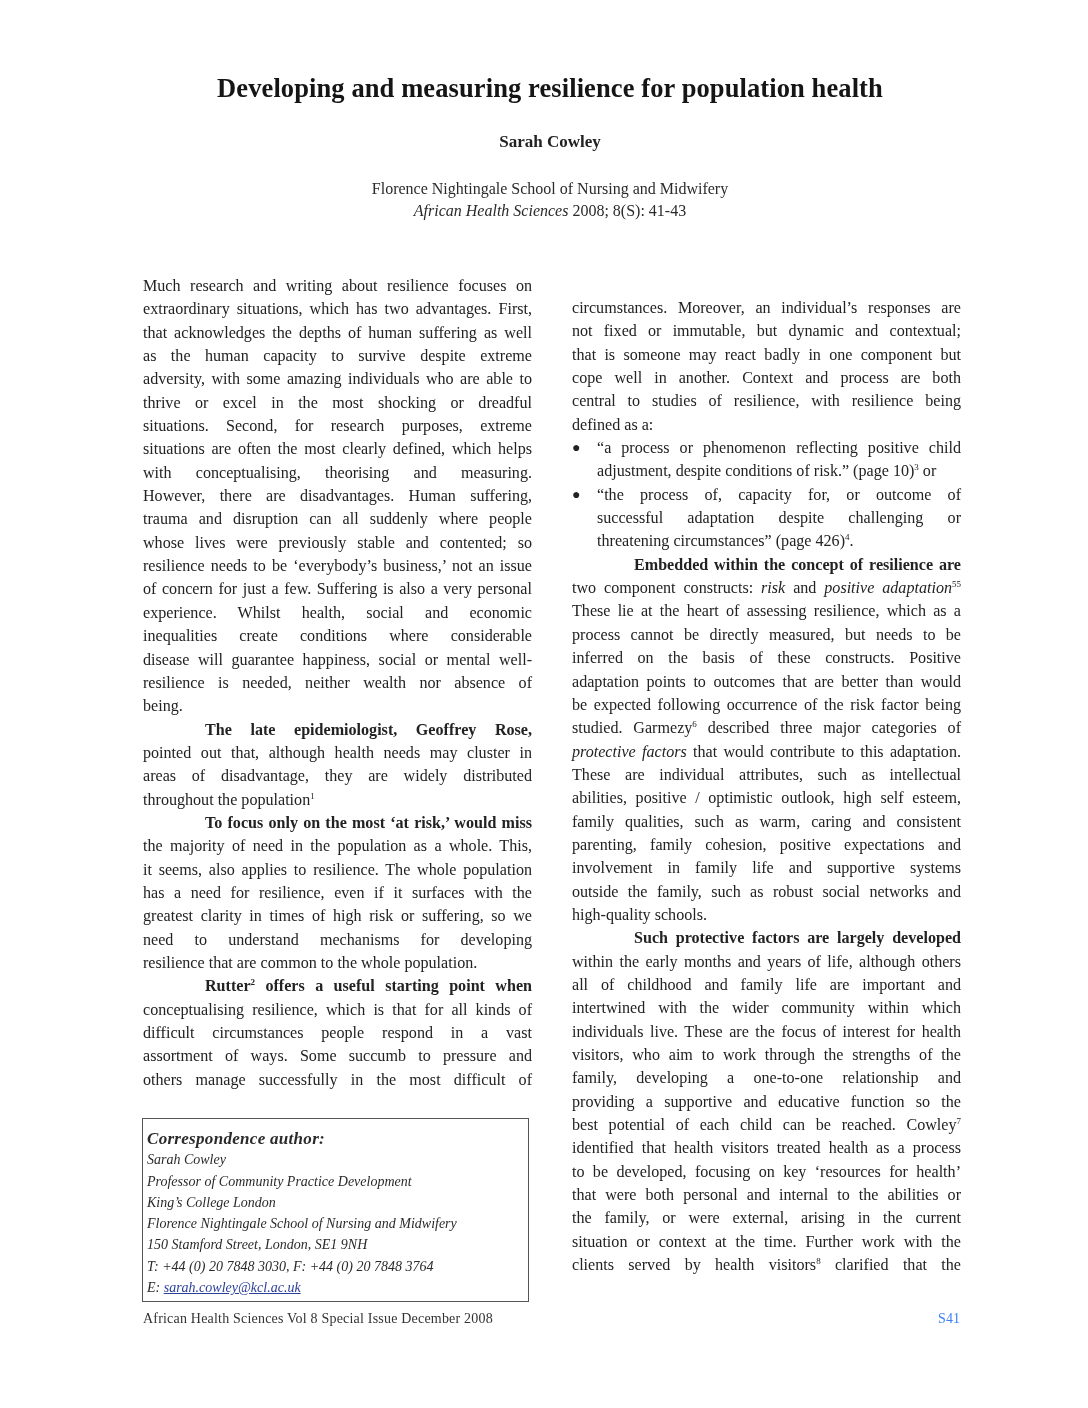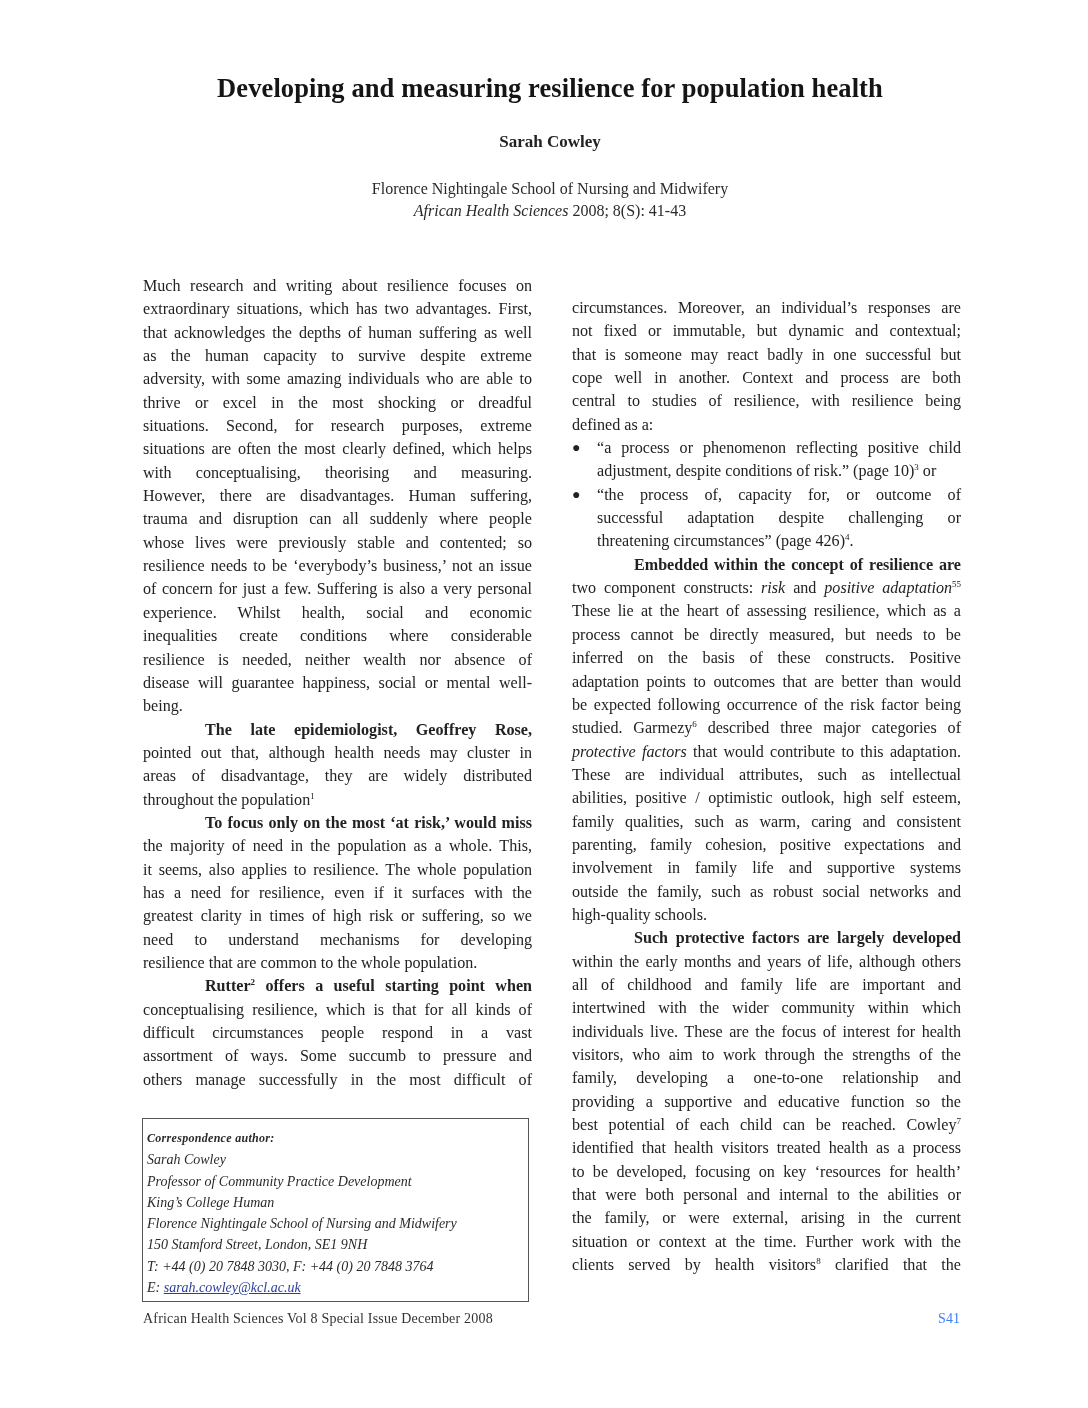--- a/index.html
+++ b/index.html
@@ -21,21 +21,21 @@
   .ln.ind { padding-left: 62px; font-weight: bold; }
   .ln.bul { padding-left: 25px; position: relative; }
   .ln.bul-cont { padding-left: 25px; }
   .bullet { position: absolute; left: 0; top: 0; font-size: 14px; }
   sup { font-size: 9px; line-height: 0; vertical-align: 6px; }
   .it { font-style: italic; }
   .corr { position: absolute; left: 142px; top: 1118px; width: 387px; height: 184px;
           border: 1px solid #555; box-sizing: border-box; padding: 9px 4px 0 4px;
           font-style: italic; font-size: 14px; color: #2a2a2a; }
   .corr .cl { display: block; height: 21.3px; line-height: 21.3px; white-space: nowrap; }
-  .corr .head { font-weight: bold; font-size: 12px; letter-spacing: 0.3px; }
+  .corr .head { font-weight: bold; font-size: 17px; letter-spacing: 0.3px; }
   .corr a { color: #2a3e9a; text-decoration: underline; }
   .footer-left { position: absolute; left: 143px; top: 1311px; font-size: 14px; color: #333; letter-spacing: 0.2px; }
   .footer-right { position: absolute; left: 936px; top: 1311px; font-size: 14px; color: #3b82f6; width: 26px; text-align: center; }
 </style>
 </head>
 <body>
 
 <div class="title">Developing and measuring resilience for population health</div>
 <div class="author">Sarah Cowley</div>
 <div class="affil">
@@ -53,22 +53,22 @@
   <span class="ln">situations.  Second, for research purposes, extreme</span>
   <span class="ln">situations are often the most clearly defined, which helps</span>
   <span class="ln">with conceptualising, theorising and measuring.</span>
   <span class="ln">However, there are disadvantages.  Human suffering,</span>
   <span class="ln">trauma and disruption can all suddenly where people</span>
   <span class="ln">whose lives were previously stable and contented; so</span>
   <span class="ln">resilience needs to be ‘everybody’s business,’ not an issue</span>
   <span class="ln">of concern for just a few.  Suffering is also a very personal</span>
   <span class="ln">experience.  Whilst health, social and economic</span>
   <span class="ln">inequalities create conditions where considerable</span>
+  <span class="ln">disease will guarantee happiness, social or mental well-</span>
   <span class="ln">resilience is needed, neither wealth nor absence of</span>
-  <span class="ln">disease will guarantee happiness, social or mental well-</span>
   <span class="ln last">being.</span>
   <span class="ln ind">The late epidemiologist, Geoffrey Rose,</span>
   <span class="ln">pointed out that, although health needs may cluster in</span>
   <span class="ln">areas of disadvantage, they are widely distributed</span>
   <span class="ln last"><span>throughout the population</span><sup>1</sup></span>
   <span class="ln ind">To focus only on the most ‘at risk,’ would miss</span>
   <span class="ln">the majority of need in the population as a whole. This,</span>
   <span class="ln">it seems, also applies to resilience. The whole population</span>
   <span class="ln">has a need for resilience, even if it surfaces with the</span>
   <span class="ln">greatest clarity in times of high risk or suffering, so we</span>
@@ -78,31 +78,31 @@
   <span class="ln">conceptualising resilience, which is that for all kinds of</span>
   <span class="ln">difficult circumstances people respond in a vast</span>
   <span class="ln">assortment of ways.  Some succumb to pressure and</span>
   <span class="ln">others manage successfully in the most difficult of</span>
 </div>
 
 <div class="corr">
   <span class="cl head">Correspondence author:</span>
   <span class="cl">Sarah Cowley</span>
   <span class="cl">Professor of Community Practice Development</span>
-  <span class="cl">King’s College Human</span>
+  <span class="cl">King’s College London</span>
   <span class="cl">Florence Nightingale School of Nursing and Midwifery</span>
   <span class="cl">150 Stamford Street, London, SE1 9NH</span>
   <span class="cl">T:  +44 (0) 20 7848 3030, F:  +44 (0) 20 7848 3764</span>
   <span class="cl"><span>E: </span><a>sarah.cowley@kcl.ac.uk</a></span>
 </div>
 
 <div class="col col-right">
   <span class="ln">circumstances.  Moreover, an individual’s responses are</span>
   <span class="ln">not fixed or immutable, but dynamic and contextual;</span>
-  <span class="ln">that is someone may react badly in one successful but</span>
+  <span class="ln">that is someone may react badly in one component but</span>
   <span class="ln">cope well in another.  Context and process are both</span>
   <span class="ln">central to studies of resilience, with resilience being</span>
   <span class="ln last">defined as a:</span>
 
   <span class="ln bul"><span class="bullet">●</span><span>“a process or phenomenon reflecting positive child</span></span>
   <span class="ln bul-cont last"><span>adjustment, despite conditions of risk.” (page 10)</span><sup>3</sup><span> or</span></span>
   <span class="ln bul"><span class="bullet">●</span><span> “the process of, capacity for, or outcome of</span></span>
   <span class="ln bul-cont">successful adaptation despite challenging or</span>
   <span class="ln bul-cont last"><span>threatening circumstances” (page 426)</span><sup>4</sup><span>.</span></span>
 

